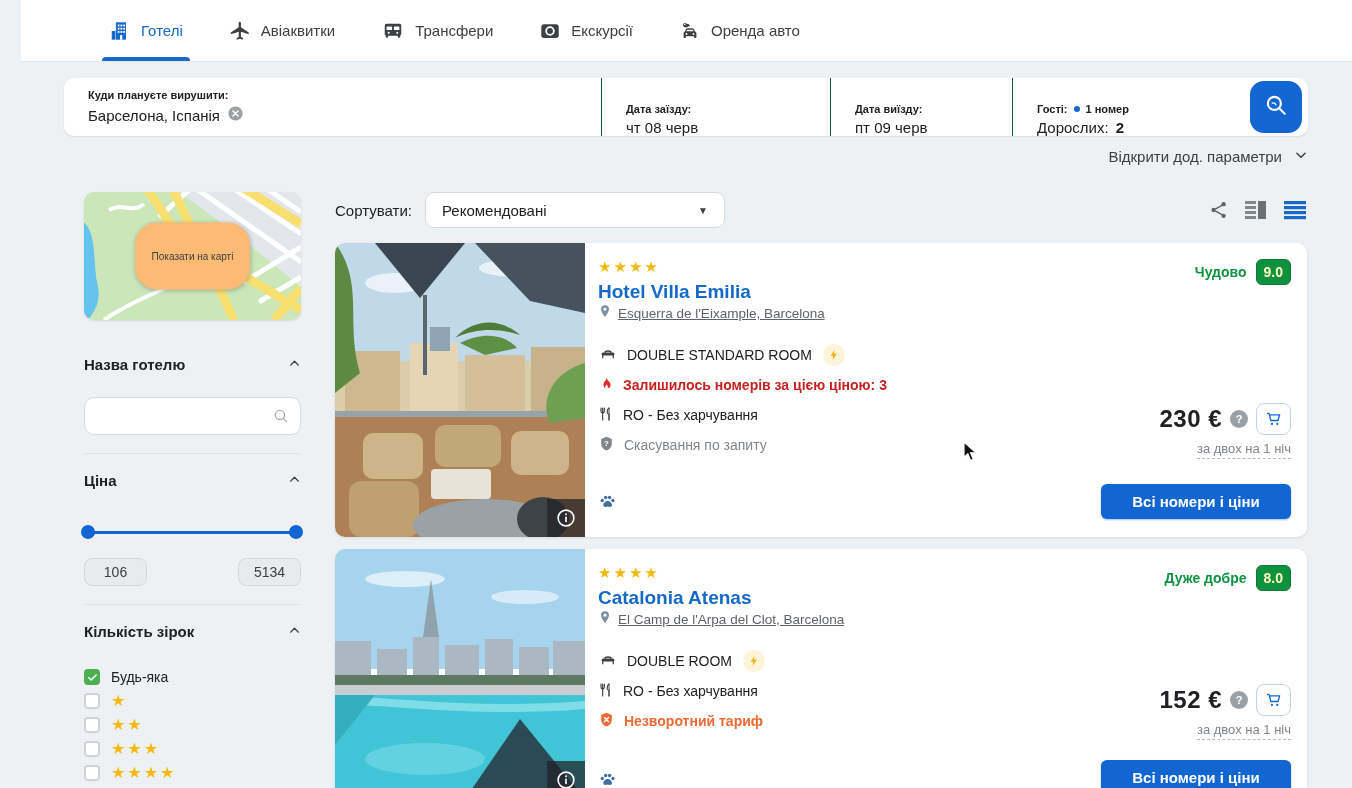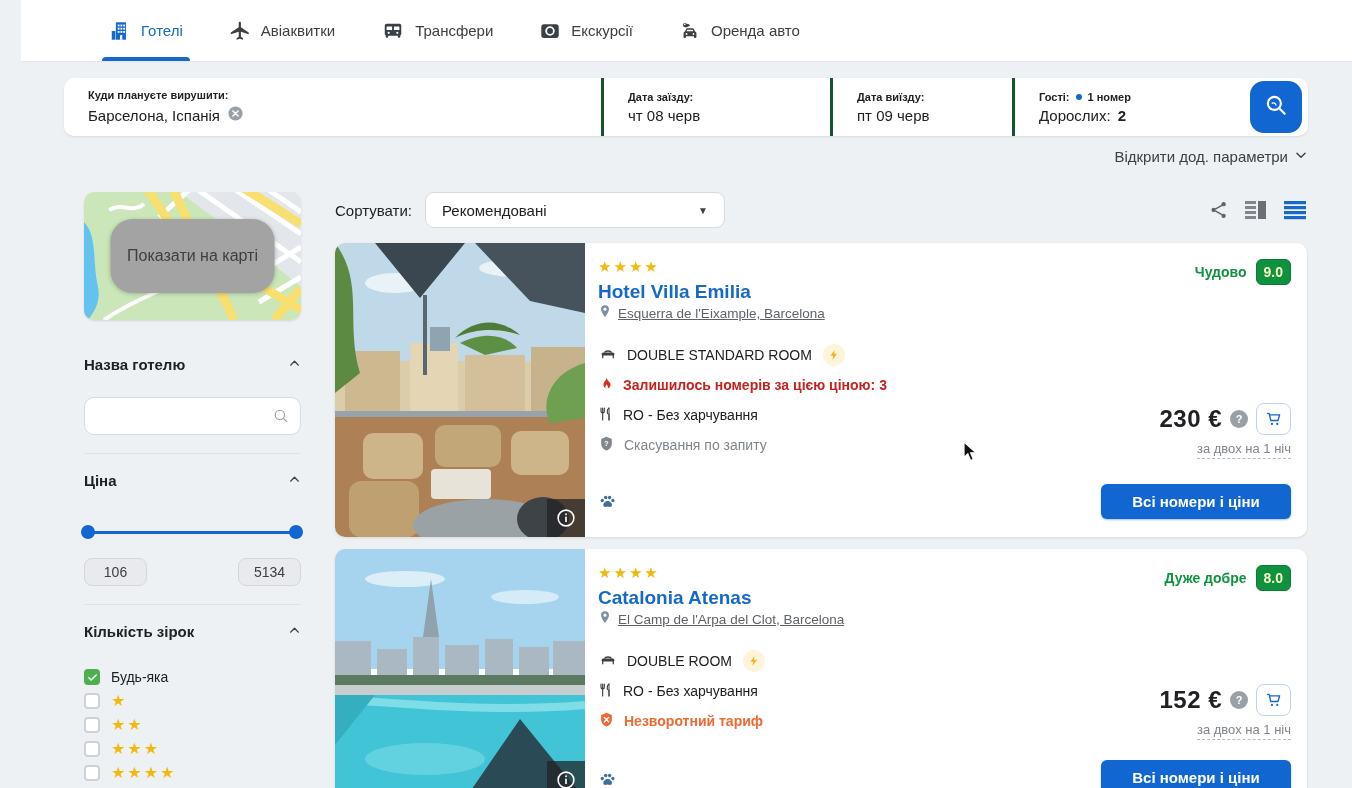--- a/index.html
+++ b/index.html
@@ -17,37 +17,37 @@
   .tab.active { color:#1669c9; }
   .tab.active .underline { position:absolute; left:-7px; right:-7px; bottom:0; height:4px;
     background:#1669c9; border-radius:4px 4px 0 0; }
   .tab svg { display:block; }
 
   
   .search-panel { position:absolute; left:64px; top:78px; width:1244px; height:58px;
     background:#fff; border-radius:10px; box-shadow:0 1px 2px rgba(60,64,67,.12);
     display:flex; align-items:center; }
   .sp-sec { height:100%; display:flex; flex-direction:column; justify-content:center; padding:0 24px; }
-  .sp-sec + .sp-sec { border-left:3px solid #14532d; }
+  .sp-sec + .sp-sec { border-left:1px solid #14532d;justify-content:flex-end; }
   .sp-dest { width:537px; } .sp-in { width:189px; } .sp-out { width:182px;margin-left:40px; } .sp-guests { flex:1; }
   .sp-label { font-size:11px; font-weight:700; color:#202124; margin-bottom:4px; display:flex; align-items:center; gap:6px; }
   .sp-value { font-size:15px; color:#202124; display:flex; align-items:center; gap:7px; }
   .blue-dot { width:6px; height:6px; border-radius:50%; background:#1266d2; display:inline-block; }
   .bold { font-weight:700; }
   .search-btn { width:52px; height:52px; margin:0 6px 0 auto; border-radius:14px; background:#1266d2;
     display:flex; align-items:center; justify-content:center; cursor:pointer; flex:none; }
-  .more-params { position:absolute; top:148px; right:44px; display:flex; gap:6px;
+  .more-params { position:absolute; top:148px; right:44px; display:flex; gap:12px;
     font-size:15px; color:#3c4043; cursor:pointer; }
 
   
   .sidebar { position:absolute; left:84px; top:192px; width:217px; }
   .map-card { position:relative; height:128px; border-radius:10px; overflow:hidden;
     box-shadow:0 1px 2px rgba(60,64,67,.15); cursor:pointer; }
-  .map-btn { position:absolute; left:50%; top:50%; transform:translate(-50%,-50%); background:#a3a3a3;
-    border-radius:22px; padding:28px 17px; font-size:16px; color:#3c4043; white-space:nowrap;
+  .map-btn { position:absolute; left:50%; top:50%; transform:translate(-50%,-50%); background:#fdba74;
+    border-radius:22px; padding:28px 17px; font-size:10px; color:#3c4043; white-space:nowrap;
     box-shadow:0 1px 4px rgba(0,0,0,.22); cursor:pointer; }
   .f-head { display:flex; justify-content:space-between; align-items:center;
     font-size:15px; font-weight:700; color:#202124; cursor:pointer; }
   .f-head.h1 { margin-top:36px; } .f-head.h2 { margin-top:18px; } .f-head.h3 { margin-top:18px; }
   .name-input-wrap { position:relative; margin-top:24px; }
   .name-input { width:100%; height:38px; border:1px solid #d7dbe0; border-radius:10px; background:#fff;
     padding:0 36px 0 12px; font-size:14px; font-family:inherit; outline:none; }
   .name-input-wrap svg { position:absolute; right:11px; top:10px; }
   .divider { border-top:1px solid #dfe3e8; margin-top:18px; }
   .slider { position:relative; height:14px; margin-top:36px; }

